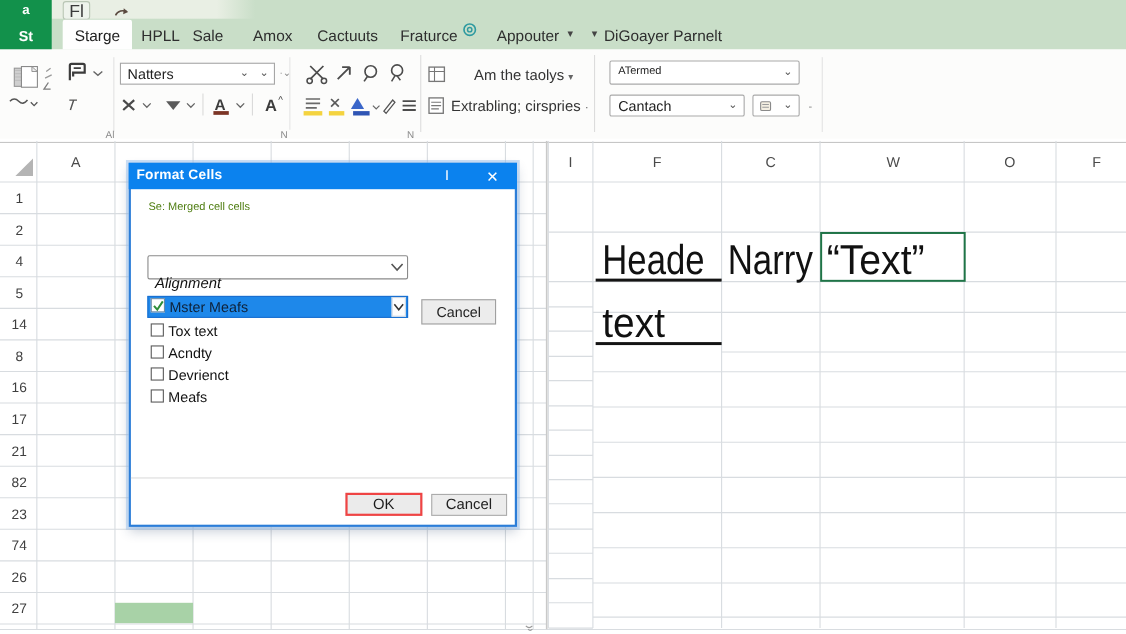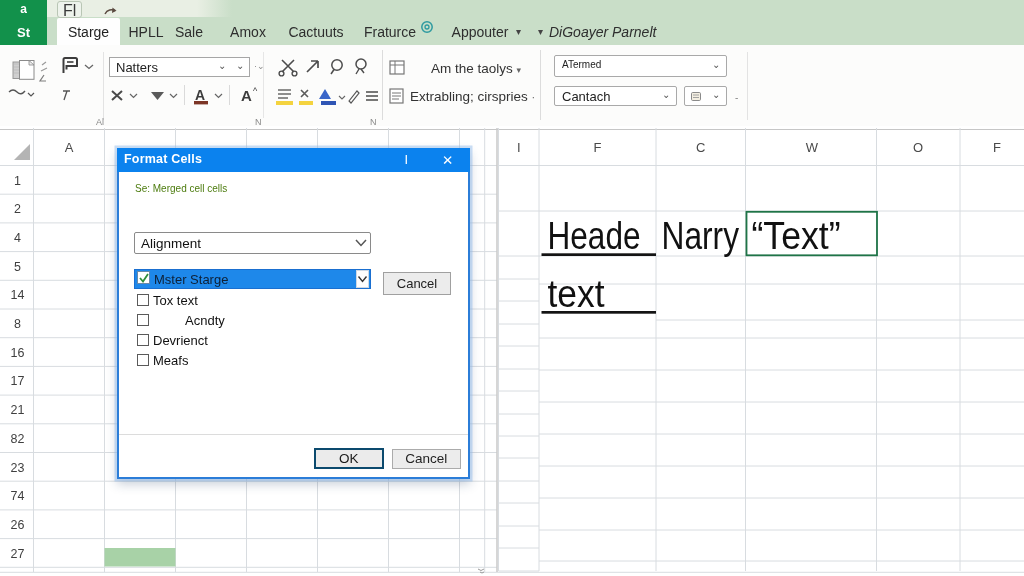--- a/index.html
+++ b/index.html
@@ -30,21 +30,21 @@
 <div class="tablbl" style="left:225px;width:46px;text-align:center;">Amox</div>
 <div class="tablbl" style="left:285px;width:62px;text-align:center;">Cactuuts</div>
 <div class="tablbl" style="left:362px;width:56px;text-align:center;">Fraturce</div>
 <svg class="abs" style="left:420px;top:20px;" width="14" height="14" viewBox="0 0 14 14">
  <circle cx="7" cy="7" r="5.2" fill="none" stroke="#2e9aa0" stroke-width="1.5"></circle>
  <circle cx="7" cy="7" r="2" fill="none" stroke="#2e9aa0" stroke-width="1.3"></circle>
 </svg>
 <div class="tablbl" style="left:446px;width:68px;text-align:center;">Appouter</div>
 <div class="tablbl" style="left:516px;width:12px;font-size:10px;color:#444;">▾</div>
 <div class="tablbl" style="left:538px;width:12px;font-size:10px;color:#444;">▾</div>
-<div class="tablbl" style="left:549px;font-style:italic;">DiGoayer Parnelt</div>
+<div class="tablbl" style="left:549px;">DiGoayer Parnelt</div>
 
 <div class="abs" style="left:0;top:45px;width:1024px;height:81px;background:#fcfcfb;"></div>
 
 <div class="abs" style="left:103px;top:52px;width:1px;height:68px;background:#e3e3e3;"></div>
 <div class="abs" style="left:263px;top:52px;width:1px;height:66px;background:#e6e6e6;"></div>
 <div class="abs" style="left:382px;top:50px;width:1px;height:70px;background:#dcdcdc;"></div>
 <div class="abs" style="left:540px;top:50px;width:1px;height:70px;background:#dcdcdc;"></div>
 <div class="abs" style="left:747px;top:52px;width:1px;height:68px;background:#e3e3e3;"></div>
 
 <div class="abs" style="left:0;top:128.5px;width:1024px;height:1px;background:#c6c6c6;"></div>
@@ -263,43 +263,43 @@
      box-shadow:0 0 0 2.5px rgba(150,190,235,0.5), 0 5px 10px rgba(30,60,100,0.25);"></div>
 
 <div class="abs" style="left:117px;top:147.5px;width:353px;height:24.5px;background:#0b82ee;"></div>
 <div class="abs" style="left:124px;top:152px;font-size:12.5px;font-weight:bold;color:#fff;letter-spacing:0.2px;">Format Cells</div>
 <div class="abs" style="left:404.5px;top:152px;font-size:13px;color:#fff;">I</div>
 <div class="abs" style="left:442px;top:152px;font-size:13.5px;color:#fff;">✕</div>
 
 <div class="abs" style="left:135px;top:183px;font-size:10px;color:#4d7c0f;">Se: Merged cell cells</div>
 
 <div class="abs" style="left:133.5px;top:231.5px;width:237px;height:22.5px;border:1.2px solid #8a8a8a;border-radius:2px;background:#fff;box-sizing:border-box;"></div>
-<div class="abs" style="left:141px;top:236px;font-size:13.5px;color:#111;">Alignment</div>
+<div class="abs" style="left:141px;top:250px;font-size:13.5px;color:#111;font-style:italic;">Alignment</div>
 <svg class="abs" style="left:354px;top:238px;" width="14" height="10" viewBox="0 0 14 10">
   <path d="M2 2 L7 7.5 L12 2" fill="none" stroke="#555" stroke-width="1.5"></path>
   </svg>
 
 <div class="abs" style="left:133.5px;top:268.5px;width:237px;height:20.5px;background:#1e88ea;border:1px solid #1a6fd0;box-sizing:border-box;"></div>
 <div class="abs" style="left:136.5px;top:271px;width:13px;height:13px;background:#fff;border:1.3px solid #6a8aa8;box-sizing:border-box;"></div>
 <svg class="abs" style="left:137.5px;top:272px;" width="12" height="12" viewBox="0 0 12 12">
   <path d="M2 6 L5 9.5 L10 2" fill="none" stroke="#2f8f3a" stroke-width="1.8"></path>
   </svg>
-<div class="abs" style="left:154px;top:272px;font-size:13px;color:#0e2036;">Mster Starge</div>
+<div class="abs" style="left:154px;top:272px;font-size:13px;color:#0e2036;">Mster Meafs</div>
 <div class="abs" style="left:355.5px;top:270px;width:13.5px;height:17.5px;background:#fdfdfd;border:1px solid #cdd8e4;box-sizing:border-box;"></div>
 <svg class="abs" style="left:357px;top:275px;" width="11" height="9" viewBox="0 0 11 9">
   <path d="M1.5 1.5 L5.5 6.5 L9.5 1.5" fill="none" stroke="#333" stroke-width="1.4"></path>
   </svg>
 
 <div class="abs" style="left:383px;top:272px;width:68px;height:23px;background:#ececec;border:1px solid #a0a0a0;box-sizing:border-box;text-align:center;line-height:21px;font-size:13px;color:#222;">Cancel</div>
 
 <div class="abs" style="left:136.5px;top:293.7px;width:12.5px;height:12.5px;background:#fff;border:1.4px solid #5a5a5a;box-sizing:border-box;"></div>
 <div class="abs" style="left:153px;top:293px;font-size:13px;color:#111;">Tox text</div>
 <div class="abs" style="left:136.5px;top:313.7px;width:12.5px;height:12.5px;background:#fff;border:1.4px solid #5a5a5a;box-sizing:border-box;"></div>
-<div class="abs" style="left:153px;top:313px;font-size:13px;color:#111;margin-left:32px;">Acndty</div>
+<div class="abs" style="left:153px;top:313px;font-size:13px;color:#111;">Acndty</div>
 <div class="abs" style="left:136.5px;top:333.7px;width:12.5px;height:12.5px;background:#fff;border:1.4px solid #5a5a5a;box-sizing:border-box;"></div>
 <div class="abs" style="left:153px;top:333px;font-size:13px;color:#111;">Devrienct</div>
 <div class="abs" style="left:136.5px;top:353.7px;width:12.5px;height:12.5px;background:#fff;border:1.4px solid #5a5a5a;box-sizing:border-box;"></div>
 <div class="abs" style="left:153px;top:353px;font-size:13px;color:#111;">Meafs</div>
 
 <div class="abs" style="left:119px;top:433.5px;width:349px;height:1px;background:#dcdcdc;"></div>
 
-<div class="abs" style="left:314px;top:447.5px;width:69.5px;height:21.5px;background:#ebebeb;border:2px solid #0c4a6e;box-sizing:border-box;text-align:center;line-height:17px;font-size:13.5px;color:#1a1a1a;">OK</div>
+<div class="abs" style="left:314px;top:447.5px;width:69.5px;height:21.5px;background:#ebebeb;border:2px solid #ef4444;box-sizing:border-box;text-align:center;line-height:17px;font-size:13.5px;color:#1a1a1a;">OK</div>
 <div class="abs" style="left:392px;top:448.5px;width:68.5px;height:20.5px;background:#ececec;border:1px solid #ababab;box-sizing:border-box;text-align:center;line-height:18px;font-size:13.5px;color:#222;">Cancel</div>
 
 </body></html>

